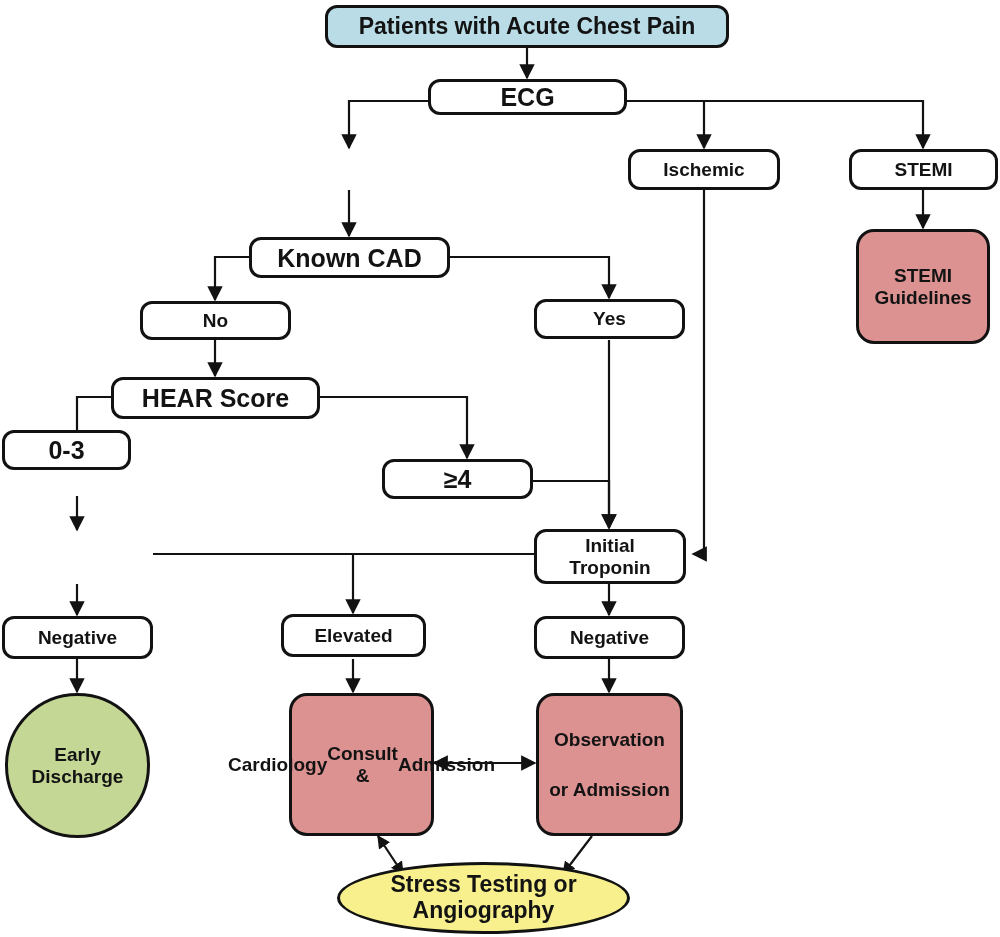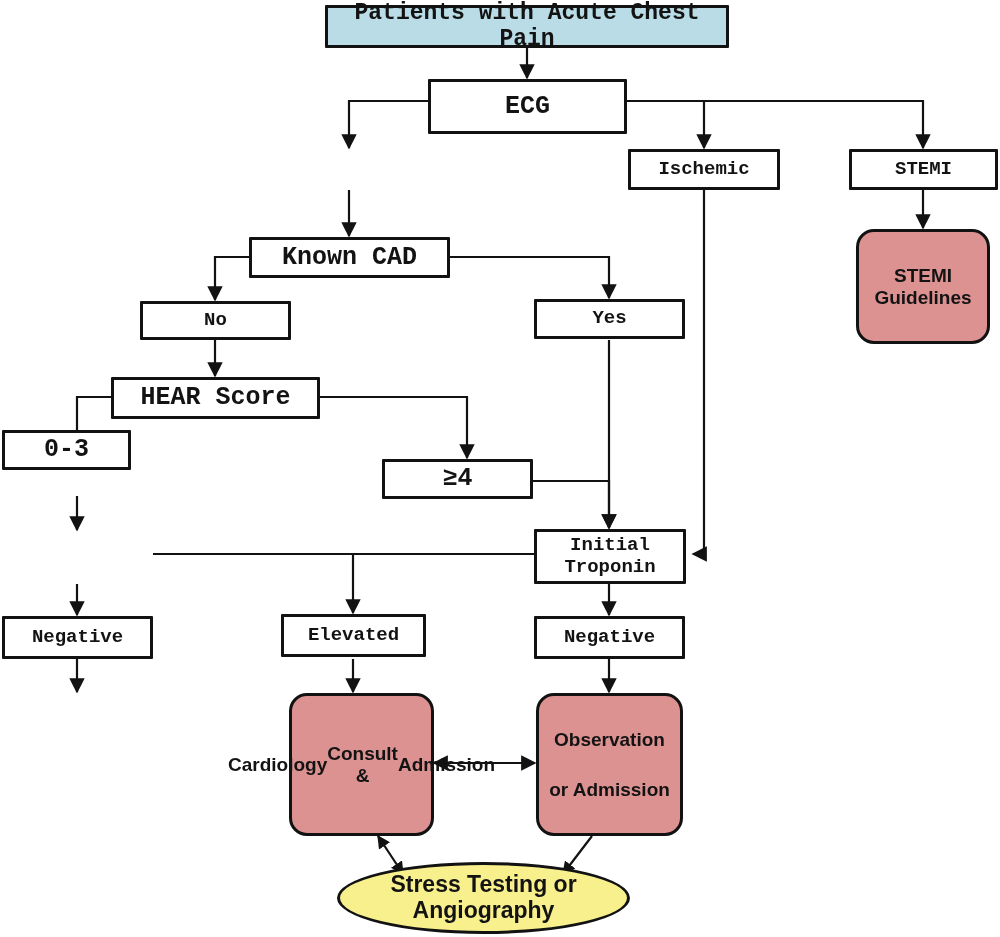--- a/index.html
+++ b/index.html
@@ -5,21 +5,21 @@
   html,body{margin:0;padding:0;background:#ffffff;}
   body{width:1000px;height:937px;overflow:hidden;
        font-family:"Liberation Sans",sans-serif;color:#1a1a1a;}
   #stage{position:relative;width:1000px;height:937px;}
   svg.edges{position:absolute;left:0;top:0;width:1000px;height:937px;}
 
   .node{position:absolute;box-sizing:border-box;display:flex;
         align-items:center;justify-content:center;text-align:center;
         font-weight:bold;color:#131313;line-height:1.12;
         border:3px solid #121212;background:#ffffff;}
-  .rect{border-radius:1px;font-family:Liberation Mono, monospace;}
+  .rect{border-radius:12px;}
   .round{border-radius:18px;}
   .ellipse{border-radius:50%;}
   .n-md{font-size:19px;}
   .n-lg{font-size:23px;}
   .n-xl{font-size:25px;}
 </style>
 </head>
 <body>
 
 <div id="stage">
@@ -59,21 +59,21 @@
       <path d="M 434 763 L 535 763" marker-start="url(#ah)" marker-end="url(#ah)"></path>
       <path d="M 378 836 L 403 874" marker-start="url(#ahs)" marker-end="url(#ahs)"></path>
       <path d="M 592 836 L 563 874" marker-end="url(#ahs)"></path>
     </g>
   </svg>
 
   <div class="node rect n-lg" style="left:325px;top:5px;width:404px;height:43px;background:#b9dce6;">
     <span>Patients with Acute Chest Pain</span>
   </div>
 
-  <div class="node rect n-xl" style="left:428px;top:79px;width:199px;height:55px;">
+  <div class="node rect n-xl" style="left:428px;top:79px;width:199px;height:36px;">
     <span>ECG</span>
   </div>
 
 
   <div class="node rect n-md" style="left:628px;top:149px;width:152px;height:41px;">
     <span>Ischemic</span>
   </div>
 
   <div class="node rect n-md" style="left:849px;top:149px;width:149px;height:41px;">
     <span>STEMI</span>
@@ -120,20 +120,25 @@
   </div>
 
   <div class="node rect n-md" style="left:281px;top:614px;width:145px;height:43px;">
     <span>Elevated</span>
   </div>
 
   <div class="node rect n-md" style="left:534px;top:616px;width:151px;height:43px;">
     <span>Negative</span>
   </div>
 
+  <div class="node ellipse n-md" style="left:5px;top:693px;width:145px;height:145px;background:#c5d795;
+              flex-direction:column;">
+    <span>Early</span>
+    <span>Discharge</span>
+  </div>
 
   <div class="node round n-md" style="left:289px;top:693px;width:145px;height:143px;background:#dd9292;
               ">
     <span>Cardiology</span>
     <span>Consult &amp;</span>
     <span>Admission</span>
   </div>
 
   <div class="node round n-md" style="left:536px;top:693px;width:147px;height:143px;background:#dd9292;
               flex-direction:column;gap:28px;">

